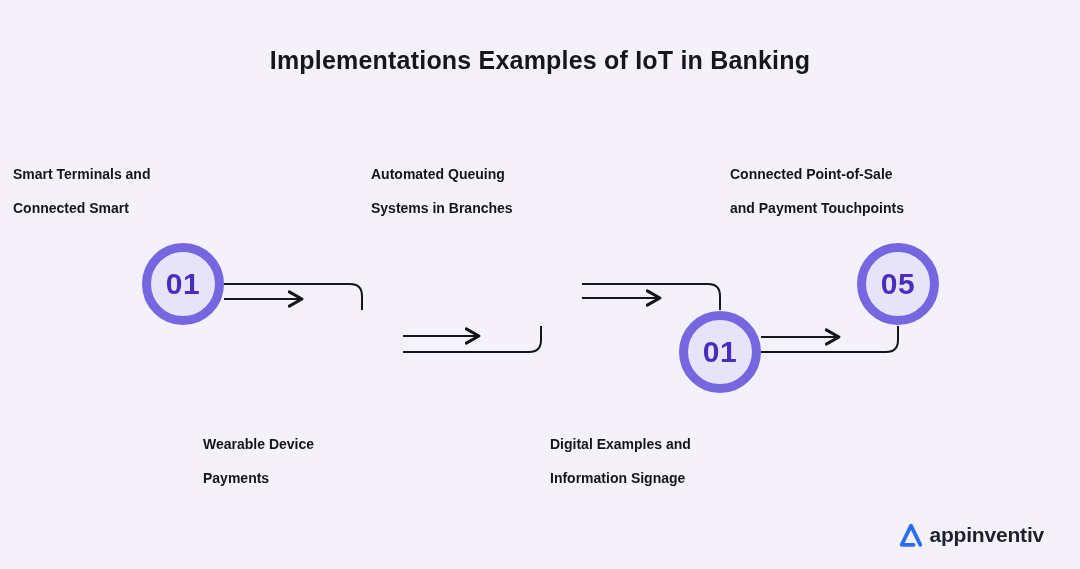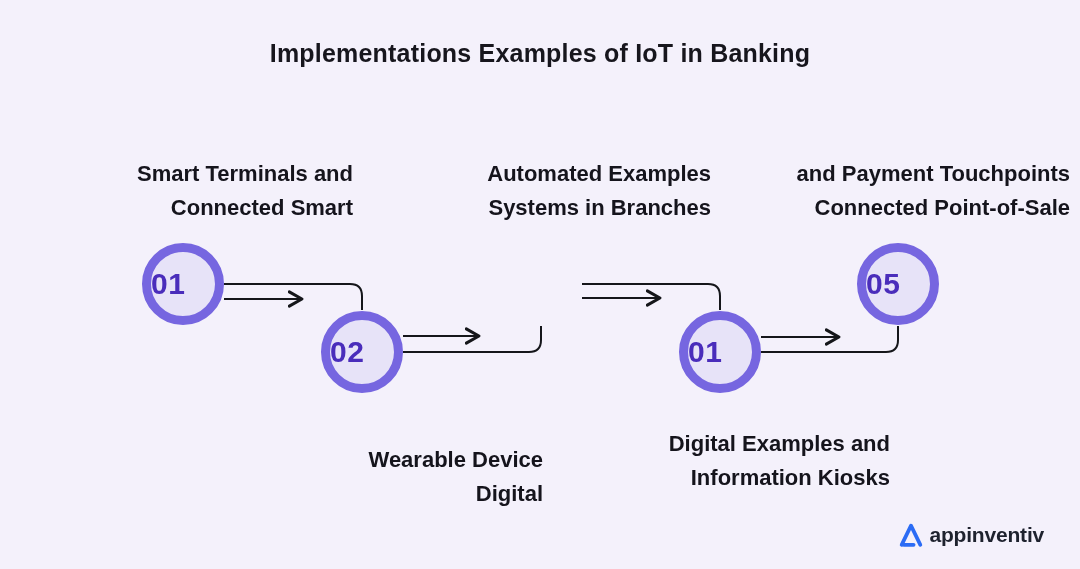--- a/index.html
+++ b/index.html
@@ -7,21 +7,21 @@
     position: relative;
     width: 1080px;
     height: 569px;
     background: #f4f1fb;
     font-family: "Liberation Sans", sans-serif;
     overflow: hidden;
     color: #17161d;
   }
   .title {
     position: absolute;
-    top: 39px;
+    top: 46px;
     left: 0;
     width: 100%;
     text-align: center;
     font-size: 25px;
     font-weight: 800;
     letter-spacing: 0.2px;
     color: #17161d;
   }
   .connectors {
     position: absolute;
@@ -30,33 +30,33 @@
   }
   .step-circle {
     position: absolute;
     width: 64px;
     height: 64px;
     border: 9px solid #7666e0;
     border-radius: 50%;
     background: #e7e3f8;
     display: flex;
     align-items: center;
-    justify-content: flex-start;
+    justify-content: center;
     font-size: 30px;
     font-weight: 800;
     letter-spacing: 0.5px;
     color: #4a2dbb;
     box-sizing: content-box;
   }
   .step-label {
     position: absolute;
     width: 340px;
     transform: translateX(-50%);
-    text-align: right;
-    font-size: 22px;
+    text-align: left;
+    font-size: 14px;
     font-weight: 700;
     line-height: 34px;
     color: #15141c;
   }
   .logo {
     position: absolute;
     right: 36px;
     bottom: 20px;
     display: flex;
     align-items: center;
@@ -97,41 +97,38 @@
       <path d="M761 352 H886 Q898 352 898 340 V326"></path>
       <path d="M761 337 H838" marker-end="url(#arrowhead)"></path>
     </g>
   </svg>
 
   <div class="step-label" style="left:183px; top:157px;">
     <div>Smart Terminals and</div>
     <div>Connected Smart</div>
   </div>
   <div class="step-label" style="left:541px; top:157px;">
-    <div>Automated Examples</div>
+    <div>Automated Queuing</div>
     <div>Systems in Branches</div>
   </div>
   <div class="step-label" style="left:900px; top:157px;">
+    <div>Connected Point-of-Sale</div>
     <div>and Payment Touchpoints</div>
-    <div>Connected Point-of-Sale</div>
   </div>
-  <div class="step-label" style="left:373px; top:427px;margin-top:16px;">
+  <div class="step-label" style="left:373px; top:427px;">
     <div>Wearable Device</div>
-    <div>Digital</div>
+    <div>Payments</div>
   </div>
   <div class="step-label" style="left:720px; top:427px;">
     <div>Digital Examples and</div>
-    <div>Information Kiosks</div>
+    <div>Information Signage</div>
   </div>
 
   <div class="step-circle" style="left:142px; top:243px;">
     <span>01</span>
-  </div>
-  <div class="step-circle" style="left:321px; top:311px;">
-    <span>02</span>
   </div>
   <div class="step-circle" style="left:679px; top:311px;">
     <span>01</span>
   </div>
   <div class="step-circle" style="left:857px; top:243px;">
     <span>05</span>
   </div>
 
   <div class="logo">
     <svg width="28" height="28" viewBox="0 0 27 27" xmlns="http://www.w3.org/2000/svg">

